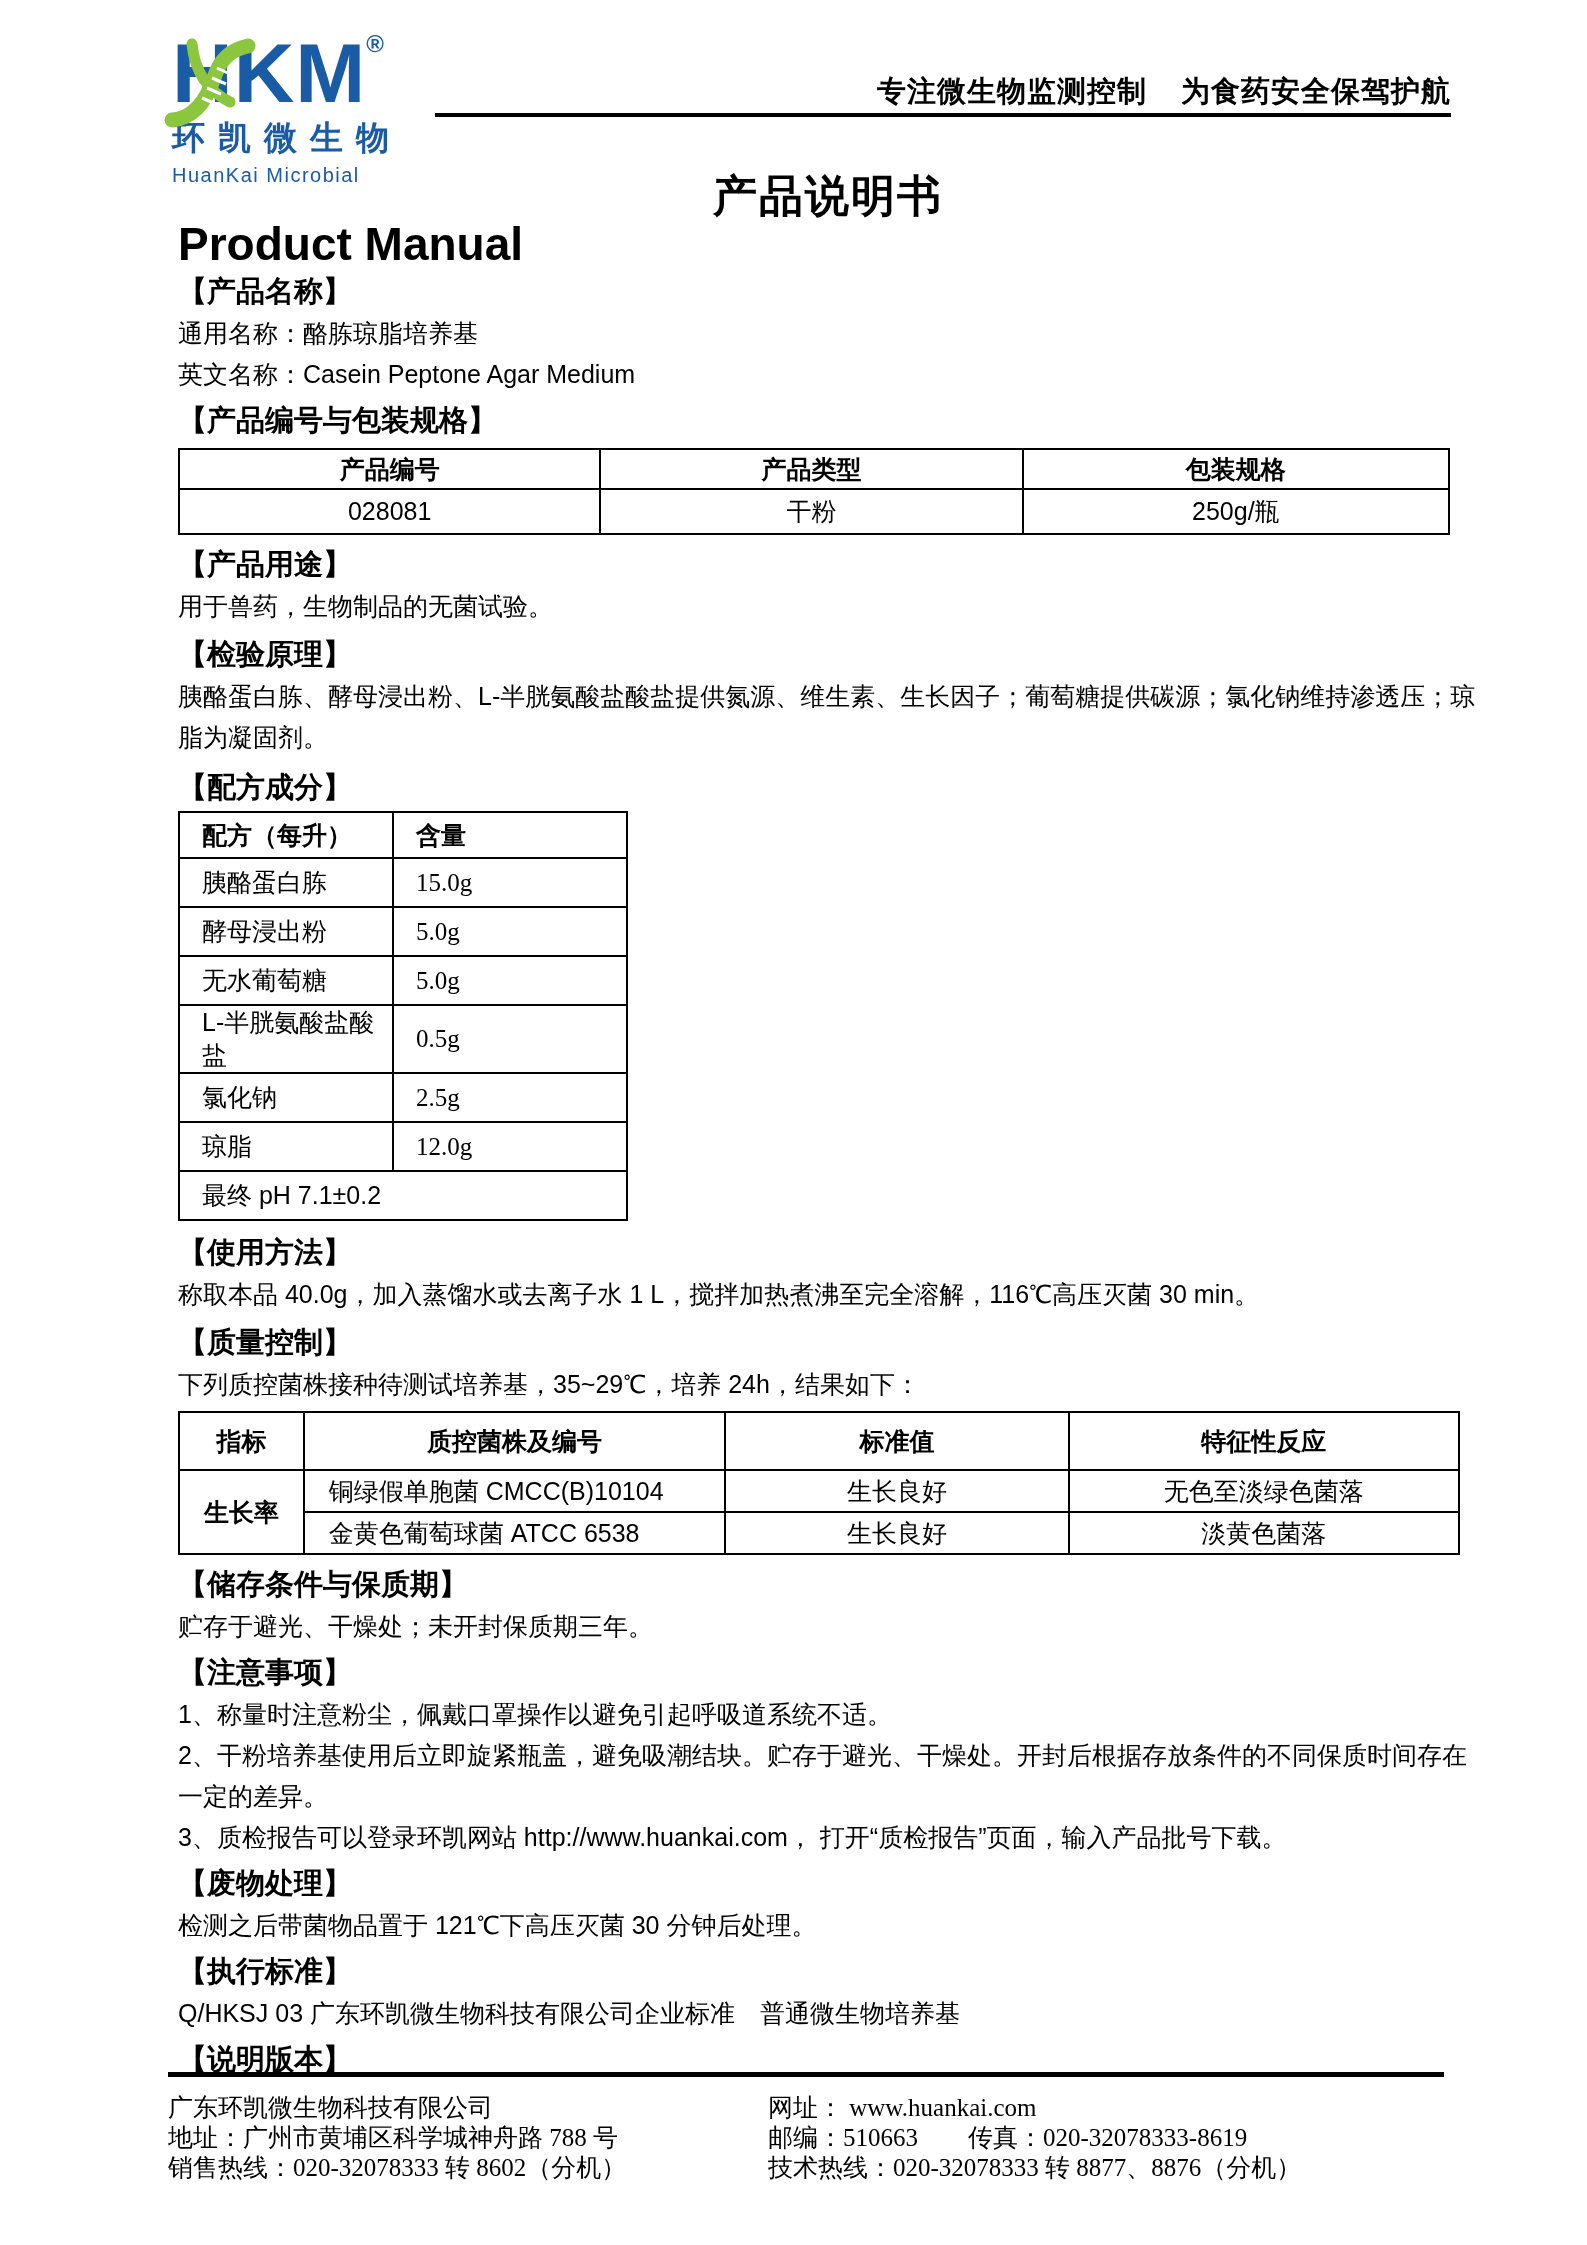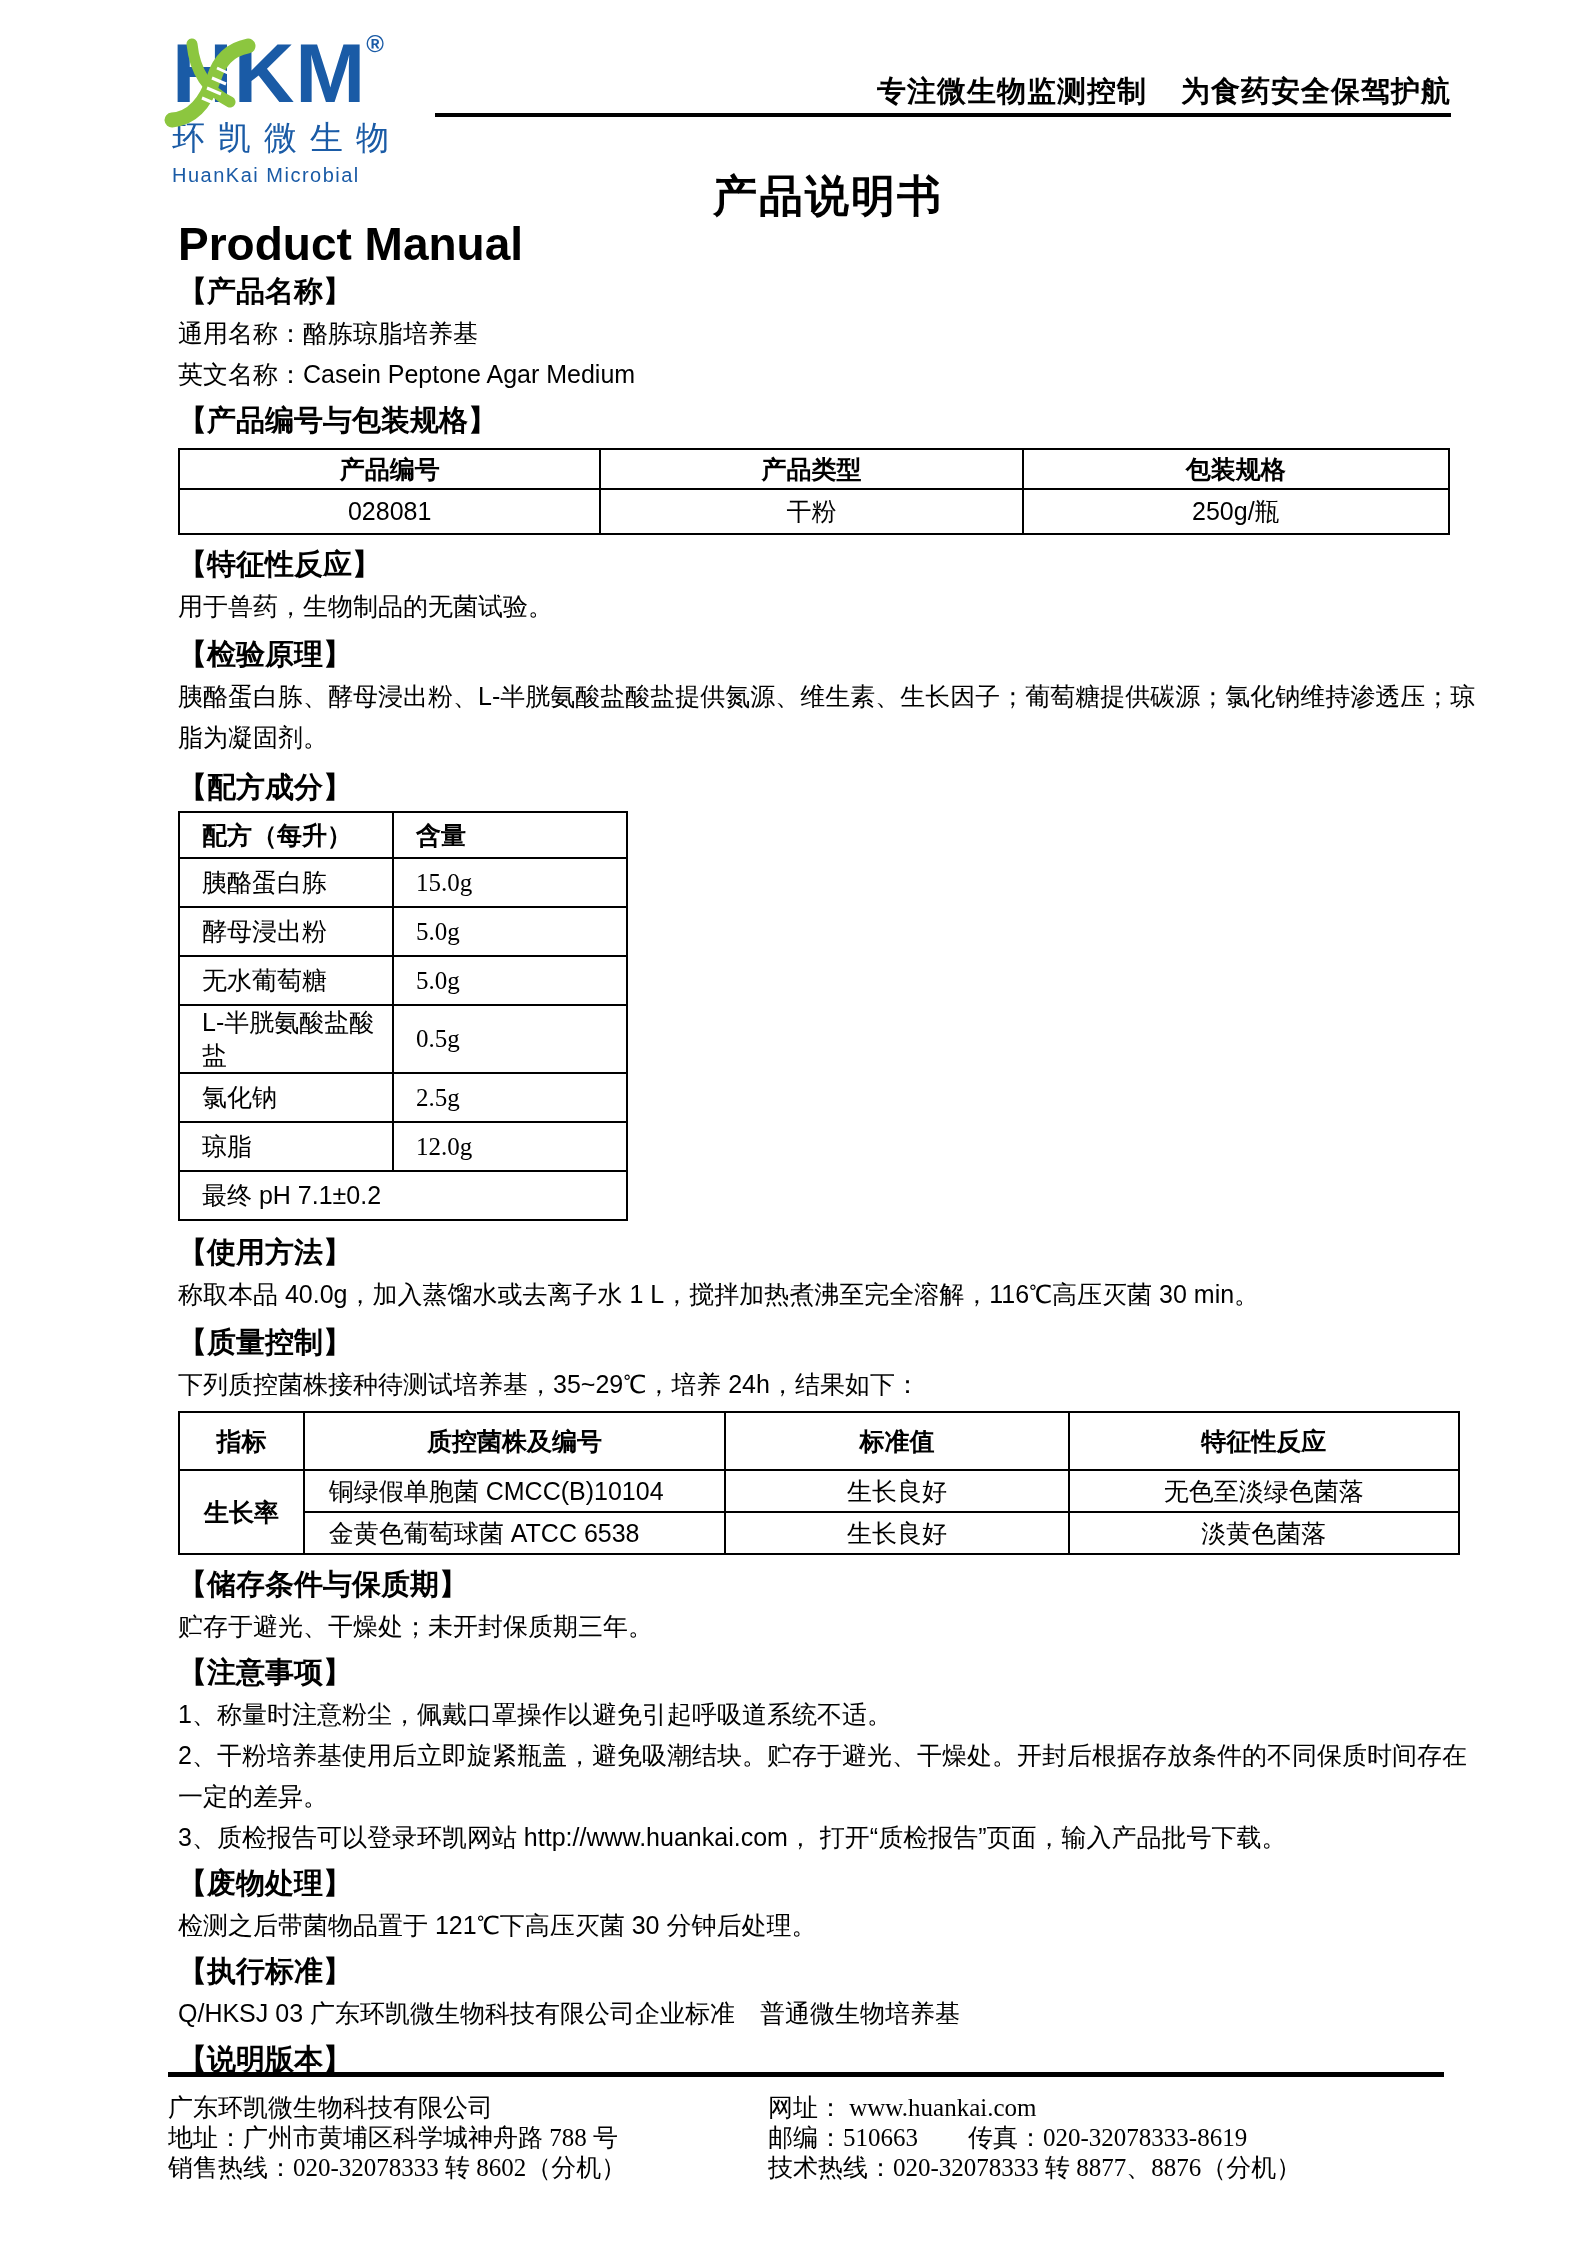--- a/index.html
+++ b/index.html
@@ -16,21 +16,21 @@
   
   .logo { position:absolute; left:172px; top:42px; width:280px; }
   .logo-row { position:relative; height:64px; white-space:nowrap; }
   .logo-hkm {
     font-size:84px; font-weight:800; letter-spacing:1px;
     color:var(--logo-blue); line-height:62px; display:inline-block;
   }
   .logo-reg { font-size:24px; font-weight:bold; color:var(--logo-blue);
     vertical-align:top; position:relative; top:-12px; }
   .logo-helix { position:absolute; left:-10px; top:-4px; pointer-events:none; }
-  .logo-cn { font-size:33px; font-weight:normal; color:var(--logo-blue);
+  .logo-cn { font-size:33px; font-weight:bold; color:var(--logo-blue);
     letter-spacing:13px; margin-top:10px; white-space:nowrap; }
   .logo-en { font-size:20px; color:var(--logo-blue); letter-spacing:1.5px; margin-top:3px; }
   .tagline {
     position:absolute; right:136px; top:72px;
     font-size:29px; font-weight:bold; letter-spacing:1px; white-space:nowrap;
   }
   .tag-gap { display:inline-block; width:34px; }
   .header-rule { position:absolute; left:435px; right:136px; top:113px;
     height:4px; background:#000; }
   
@@ -114,21 +114,21 @@
         <th class="c3">包装规格</th>
       </tr>
       <tr>
         <td>028081</td>
         <td>干粉</td>
         <td>250g/瓶</td>
       </tr>
     </tbody>
       </table>
 
-    <h3 class="sec mt8">【特征性反应】</h3>
+    <h3 class="sec mt8">【产品用途】</h3>
     <p class="bt">用于兽药，生物制品的无菌试验。</p>
 
     <h3 class="sec mt6">【检验原理】</h3>
     <p class="bt">胰酪蛋白胨、酵母浸出粉、L-半胱氨酸盐酸盐提供氮源、维生素、生长因子；葡萄糖提供碳源；氯化钠维持渗透压；琼脂为凝固剂。</p>
 
     <h3 class="sec mt8">【配方成分】</h3>
     <table class="t2">
       <tbody>
           <tr>
         <th class="c1">配方（每升）</th>

